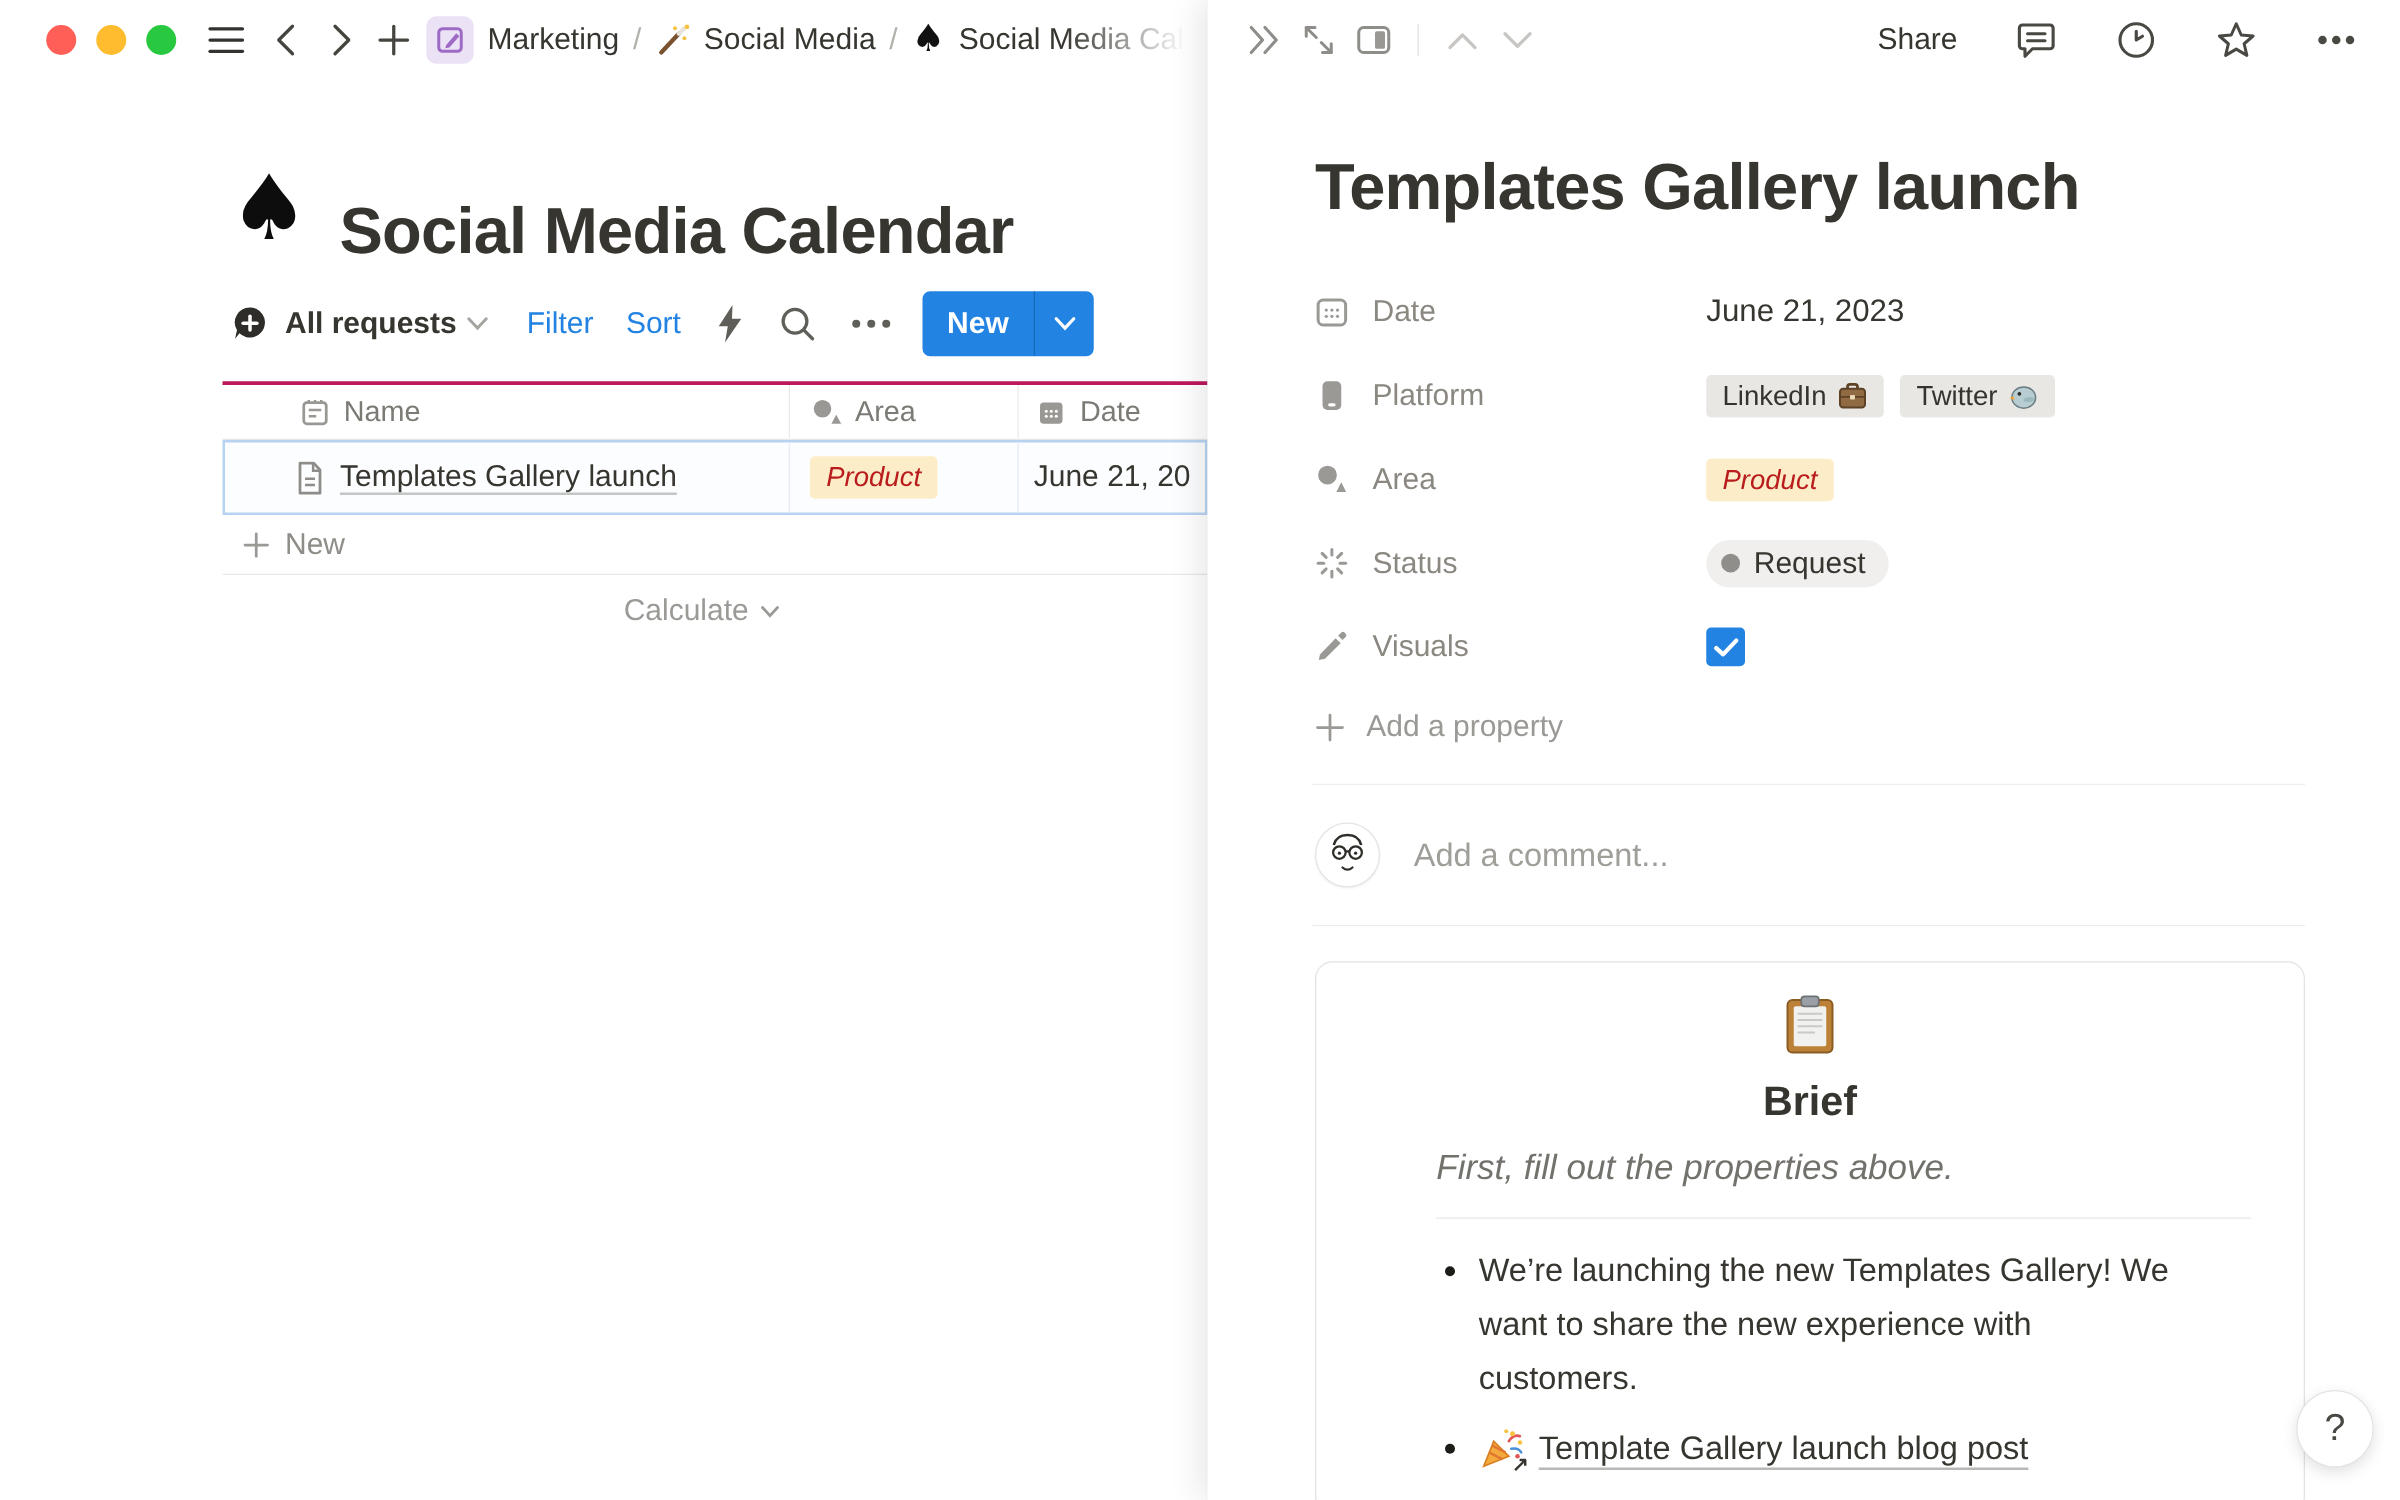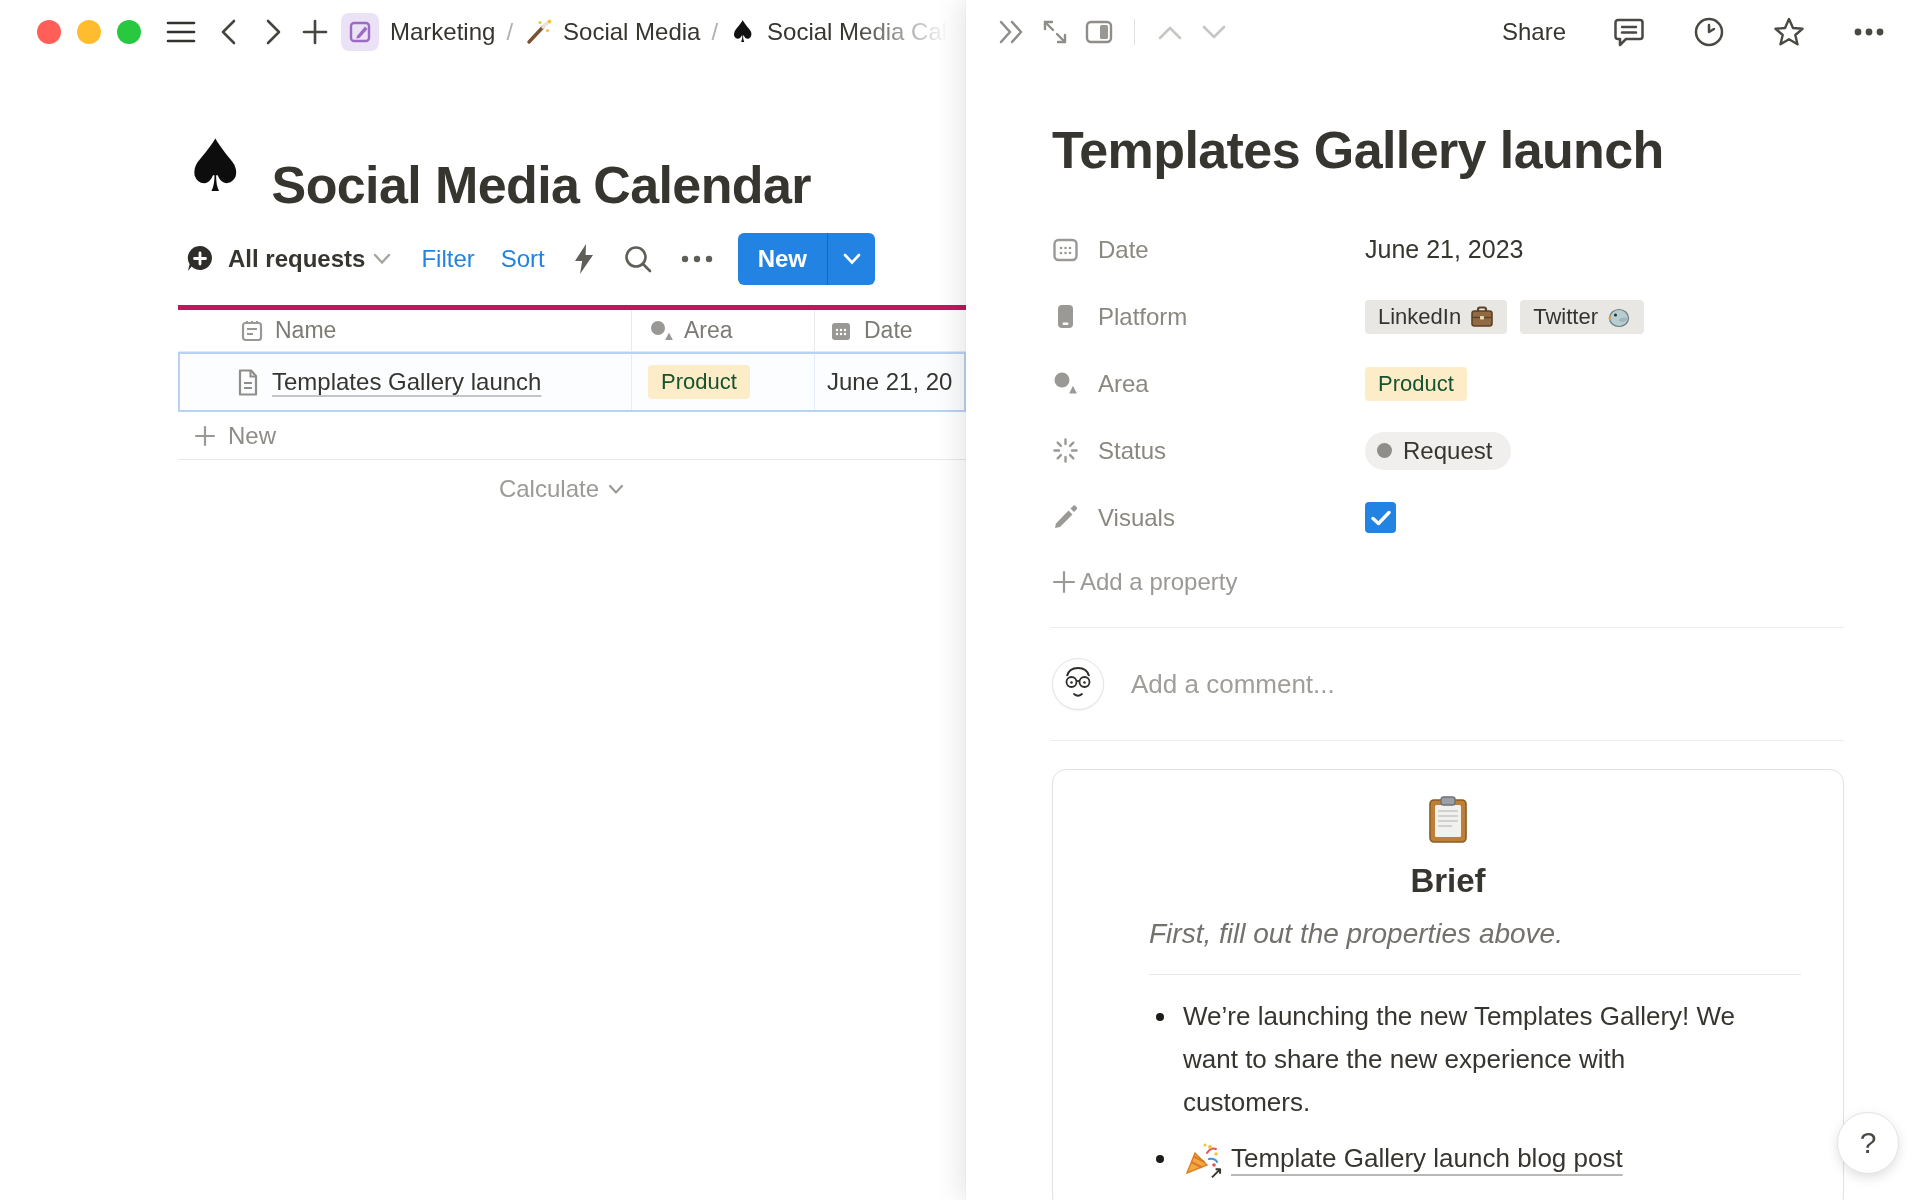--- a/index.html
+++ b/index.html
@@ -32,34 +32,34 @@
   .chev-after-view{ margin-left:8px; }
   .tlink{ font-size:24px; color:#2383e2; cursor:pointer; }
   .tlink.filter{ margin-left:30px; } .tlink.sort{ margin-left:26px; }
   .tool-ic{ margin-left:27px; cursor:pointer; }
   .new-btn{ margin-left:auto; height:52px; background:#2383e2; border-radius:6px; display:flex; align-items:stretch;
     color:#fff; overflow:hidden; cursor:pointer; }
   .new-main{ display:flex; align-items:center; padding:0 20px; font-size:24px; font-weight:700; }
   .new-arrow{ width:48px; display:flex; align-items:center; justify-content:center; border-left:1px solid rgba(13,83,150,0.55); }
   
   .db-table{ position:absolute; left:178px; top:305px; width:788px; }
-  .thead{ display:flex; height:47px; border-top:5px solid #be185d; border-bottom:1px solid #e9e8e6;
+  .thead{ display:flex; height:47px; border-top:3px solid #be185d; border-bottom:1px solid #e9e8e6;
     color:#7c7a75; font-size:23px; }
   .th{ display:flex; align-items:center; gap:11px; }
   .th.c1{ width:454px; padding-left:62px; border-right:1px solid #ebeae8; }
   .th.c2{ width:183px; padding-left:17px; border-right:1px solid #ebeae8; }
   .th.c3{ flex:1; padding-left:14px; }
   .trow{ display:flex; height:60px; align-items:stretch; border:2px solid #b8d3f2; background:#fbfdff; cursor:pointer; }
   .td{ display:flex; align-items:center; }
   .td.c1{ width:452px; padding-left:57px; gap:13px; border-right:1px solid #e3ecf7; }
   .td.c2{ width:183px; padding-left:16px; border-right:1px solid #e3ecf7; }
   .td.c3{ flex:1; padding-left:12px; font-size:24px; white-space:nowrap; overflow:hidden; }
   .row-title{ font-size:24px; font-weight:500; text-decoration:underline; text-decoration-color:rgba(55,53,47,0.28); text-underline-offset:5px; white-space:nowrap; }
   .tag{ display:inline-flex; align-items:center; gap:9px; border-radius:4px; padding:4px 13px; font-size:22px; white-space:nowrap; }
-  .tag.yellow{ background:#fdecc8; color:#14532d; }
+  .tag.yellow{ background:#fdecc8; color:#b91c1c;font-style:italic; }
   .tag.gray{ background:#e8e7e4; color:#343330; }
   .newrow{ display:flex; align-items:center; height:48px; gap:12px; padding-left:16px;
     color:#8f8d88; font-size:24px; border-bottom:1px solid #e9e8e6; cursor:pointer; }
   .calcrow{ width:454px; height:58px; display:flex; align-items:center; justify-content:flex-end; gap:9px;
     color:#9b9a96; font-size:24px; padding-right:8px; cursor:pointer; }
   
   .peek-pane{ position:absolute; top:0; left:966px; width:954px; height:1200px; background:#fff;
     box-shadow:-8px 0 24px rgba(0,0,0,0.09), -1px 0 0 rgba(0,0,0,0.02); }
   .topbar-peek{ height:64px; display:flex; align-items:center; padding:0 34px 0 28px; gap:10px; }
   .pk-ic{ width:34px; height:34px; display:flex; align-items:center; justify-content:center; cursor:pointer; }
@@ -69,21 +69,21 @@
   .peek-content{ padding:56px 76px 0 86px; }
   .peek-title{ font-size:52px; font-weight:700; letter-spacing:-0.6px; }
   .props{ margin-top:36px; }
   .prop-row{ display:flex; align-items:center; min-height:67px; }
   .prop-left{ display:flex; align-items:center; gap:19px; width:313px; color:#8a8880; font-size:24px; cursor:pointer; }
   .prop-value{ font-size:25px; display:flex; align-items:center; gap:13px; cursor:pointer; }
   .pill{ display:inline-flex; align-items:center; gap:11px; background:#f0efed; border-radius:999px;
     padding:5px 19px 5px 12px; font-size:24px; color:#37352f; }
   .pill-dot{ width:15px; height:15px; border-radius:50%; background:#8f8e8a; }
   .checkbox{ width:31px; height:31px; background:#2383e2; border-radius:4px; display:flex; align-items:center; justify-content:center; cursor:pointer; }
-  .addprop{ display:flex; align-items:center; gap:4px; height:62px; color:#9b9995; font-size:24px; cursor:pointer; }
+  .addprop{ display:flex; align-items:center; gap:17px; height:62px; color:#9b9995; font-size:24px; cursor:pointer; }
   .hdiv{ height:1px; background:#ededeb; margin-left:-2px; }
   .hdiv.one{ margin-top:14px; }
   .comment-row{ height:112px; display:flex; align-items:center; gap:27px; }
   .avatar{ width:52px; height:52px; border-radius:50%; border:1px solid #e5e4e1; background:#fff;
     display:flex; align-items:center; justify-content:center; box-shadow:0 1px 2px rgba(0,0,0,0.06); }
   .comment-ph{ font-size:26px; color:#a09e99; cursor:text; flex:1; }
   .brief-card{ margin-top:28px; border:1px solid #e3e2df; border-radius:14px; padding:26px 36px 30px 36px; background:#fff; }
   .brief-head{ display:flex; align-items:center; gap:18px;flex-direction:column; }
   .brief-head h2{ font-size:33px; font-weight:700; }
   .brief-hint{ margin:18px 0 0 60px; font-size:28px; font-style:italic; color:#73716c; }

